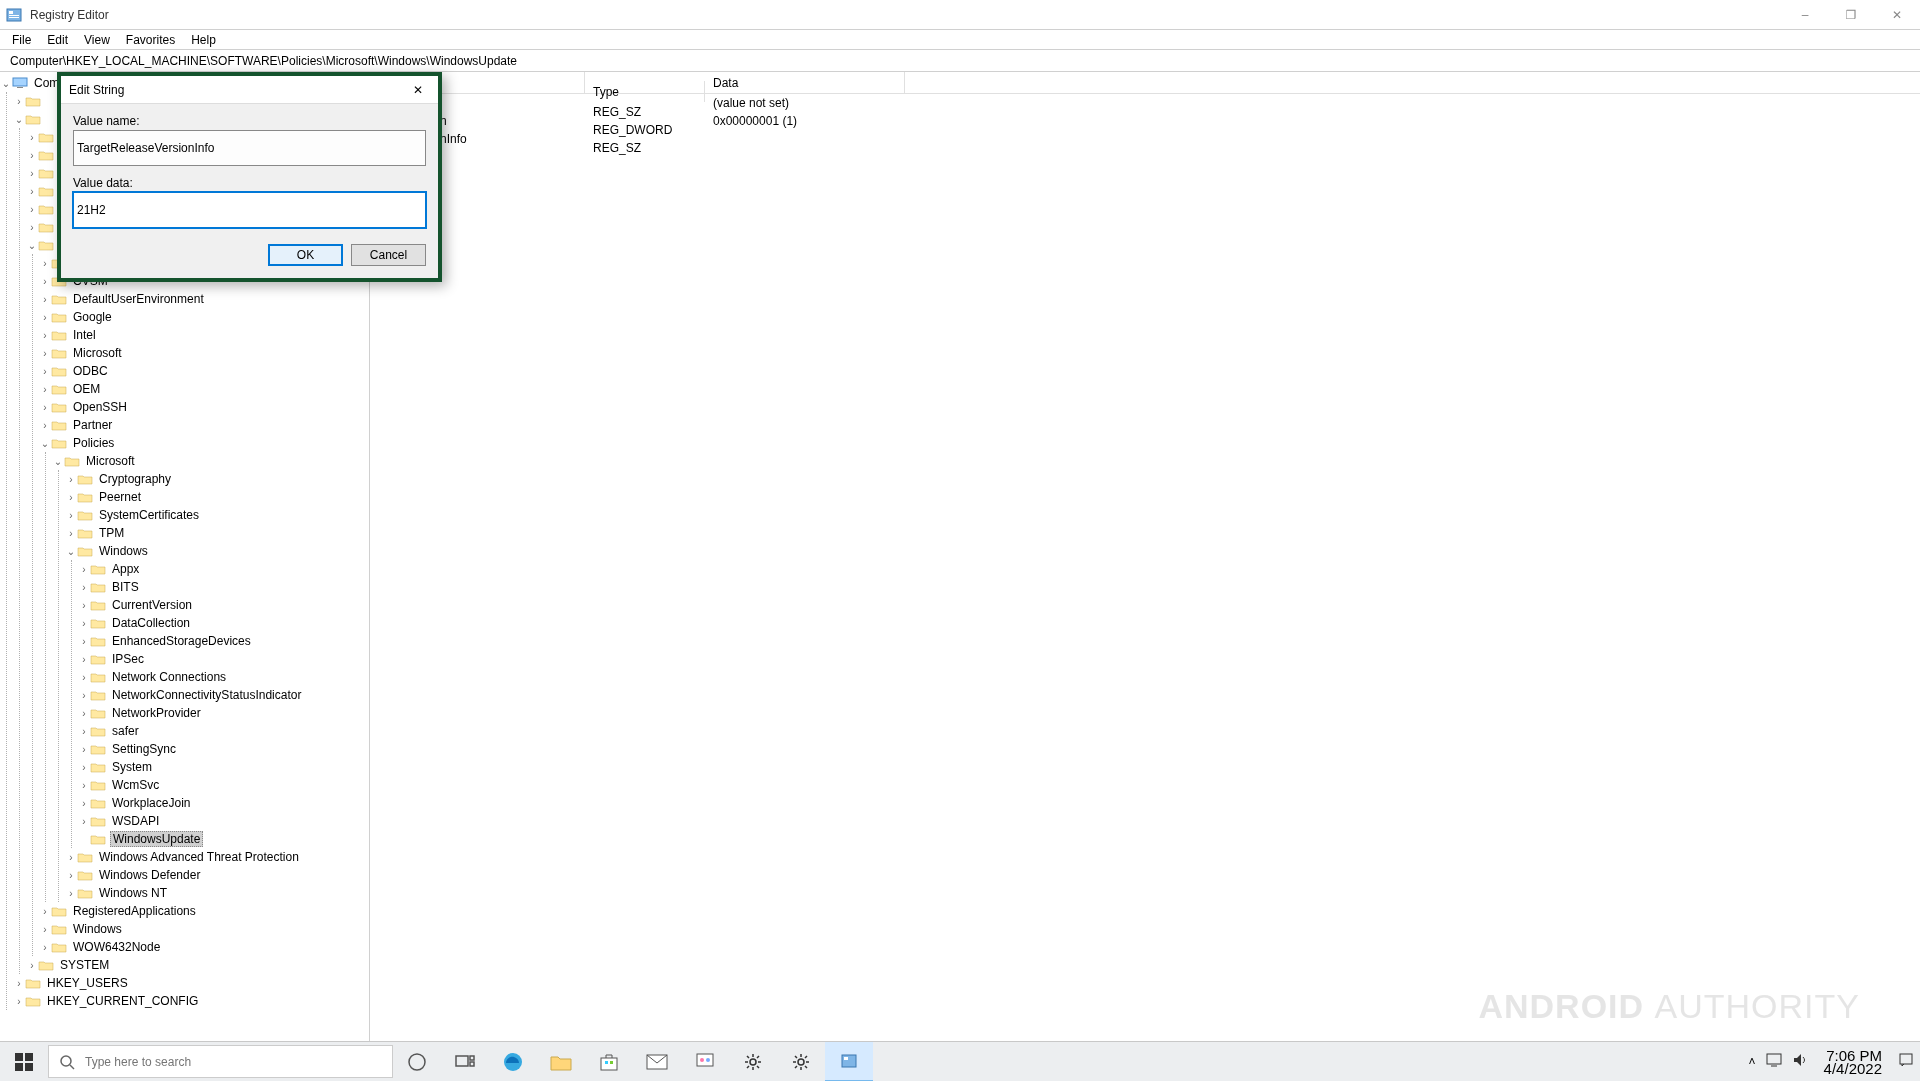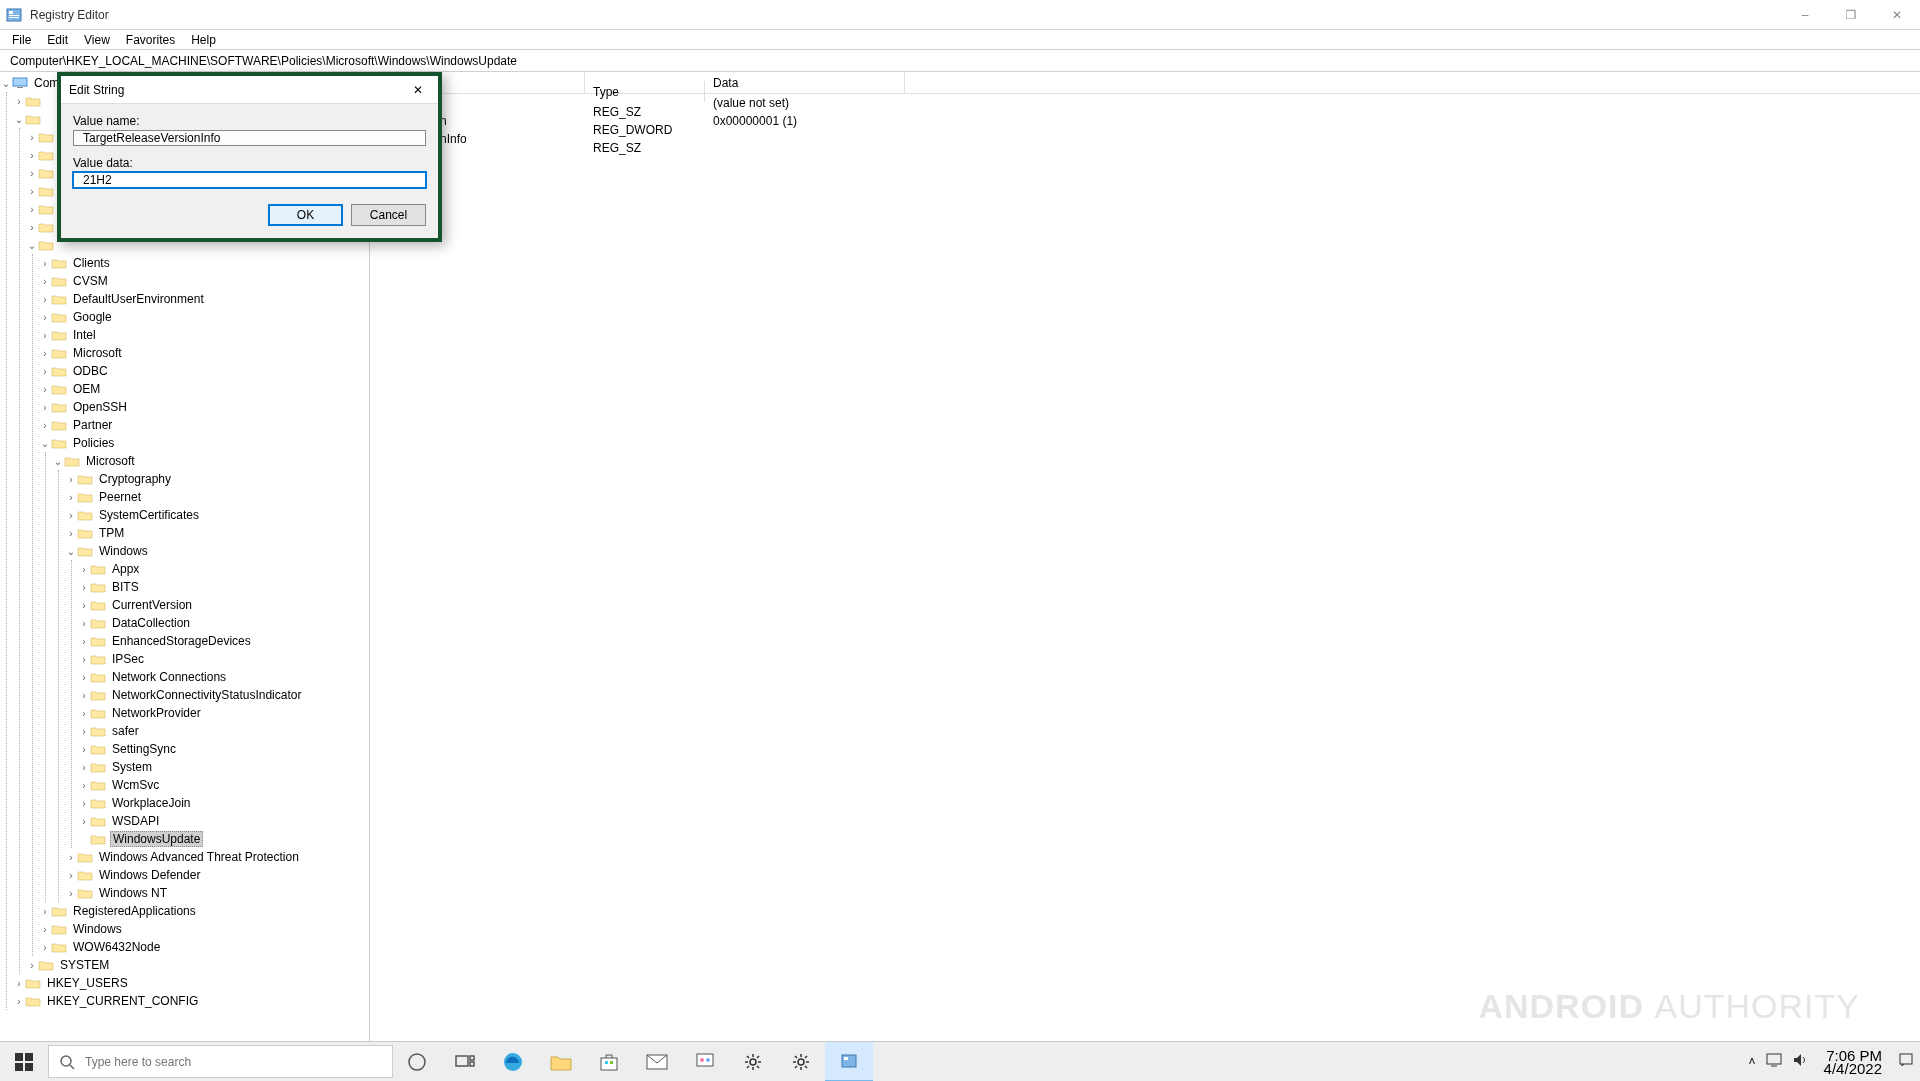--- a/index.html
+++ b/index.html
@@ -46,21 +46,21 @@
   .col-type { width: 120px; margin-top: 18px; }
   .col-data { width: 200px; }
 
   
   .dialog-backdrop { position: absolute; top: 72px; left: 57px; width: 385px; background: #f0f0f0; border: 4px solid #14532d; box-shadow: 4px 4px 12px rgba(0,0,0,0.3); z-index: 50; }
   .dialog-title { height: 28px; display: flex; align-items: center; background: #fff; border-bottom: 1px solid #ddd; }
   .dialog-title .t { flex: 1; padding-left: 8px; }
   .dialog-title .close { width: 40px; height: 28px; display: flex; align-items: center; justify-content: center; }
   .dialog-body { padding: 10px 12px 12px 12px; }
   .dlg-label { margin-bottom: 2px; }
-  .dlg-input { width: 100%; height: 16px; border: 1px solid #888; padding: 0 9px; font: inherit; background: #fff; margin-bottom: 10px; }
+  .dlg-input { width: 100%; height: 36px; border: 1px solid #888; padding: 0 3px; font: inherit; background: #fff; margin-bottom: 10px; }
   .dlg-input.readonly { background: #fdfdfd; }
   .dlg-input.active { border: 1px solid #0078d7; box-shadow: 0 0 0 1px #0078d7; }
   .dlg-buttons { display: flex; justify-content: flex-end; gap: 8px; margin-top: 6px; }
   .dlg-btn { width: 75px; height: 22px; border: 1px solid #888; background: #e1e1e1; font: inherit; }
   .dlg-btn.primary { border: 2px solid #0078d7; background: #e5f1fb; }
 
   .watermark { position: absolute; right: 60px; bottom: 55px; font-size: 34px; font-weight: 700; letter-spacing: 1px; color: rgba(180,180,180,0.35); }
   .watermark .light { font-weight: 300; }
 
   

